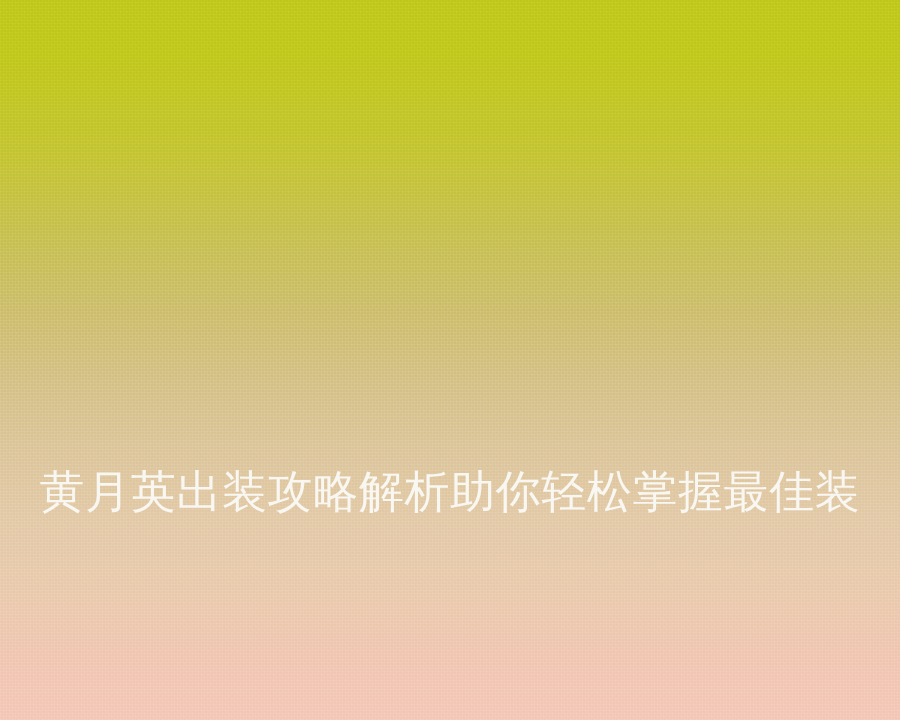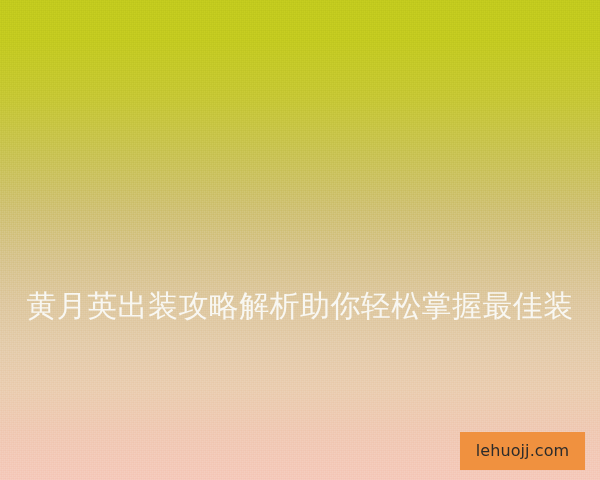--- a/index.html
+++ b/index.html
@@ -71,20 +71,21 @@
     color: #f8f7f2;
     font-size: 30px;
     line-height: 44px;
     letter-spacing: 0.4px;
     font-weight: 400;
     white-space: pre-wrap;
   }
 
   .headline-line {
     display: block;
+    margin-top: 23px;
   }
 
   
   #watermark-badge {
     position: absolute;
     left: 460px;
     top: 432px;
     width: 125px;
     height: 38px;
     background: #f0913f;
@@ -106,17 +107,14 @@
 
 <div id="poster">
 
   <div id="bg-gradient"></div>
   <div id="bg-noise"></div>
 
   <div id="headline">
     <span class="headline-line">黄月英出装攻略解析助你轻松掌握最佳装</span>
   </div>
 
-  <div id="watermark-badge">
-    <span id="watermark-label">lehuojj.com</span>
-  </div>
 
 </div>
 
 </body></html>

